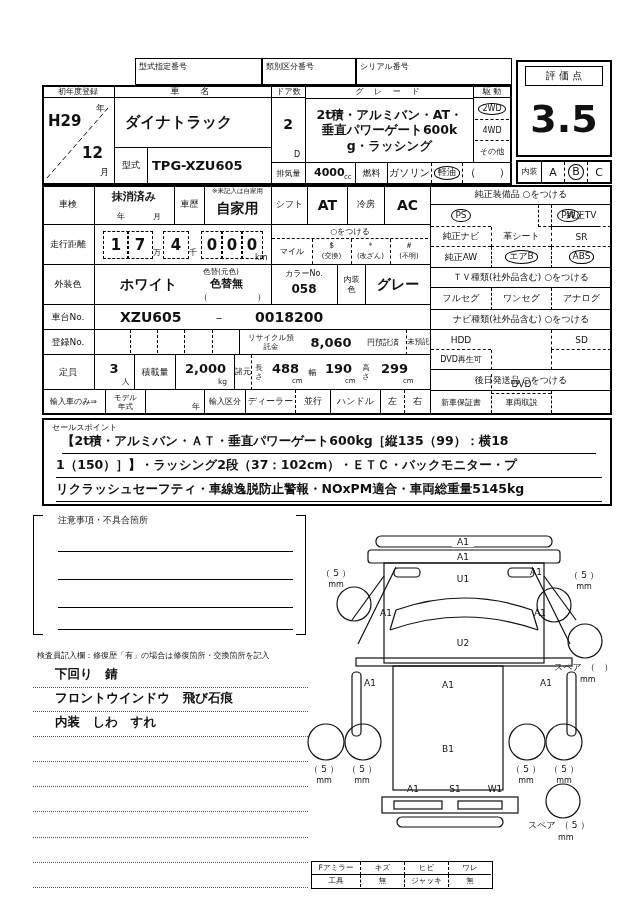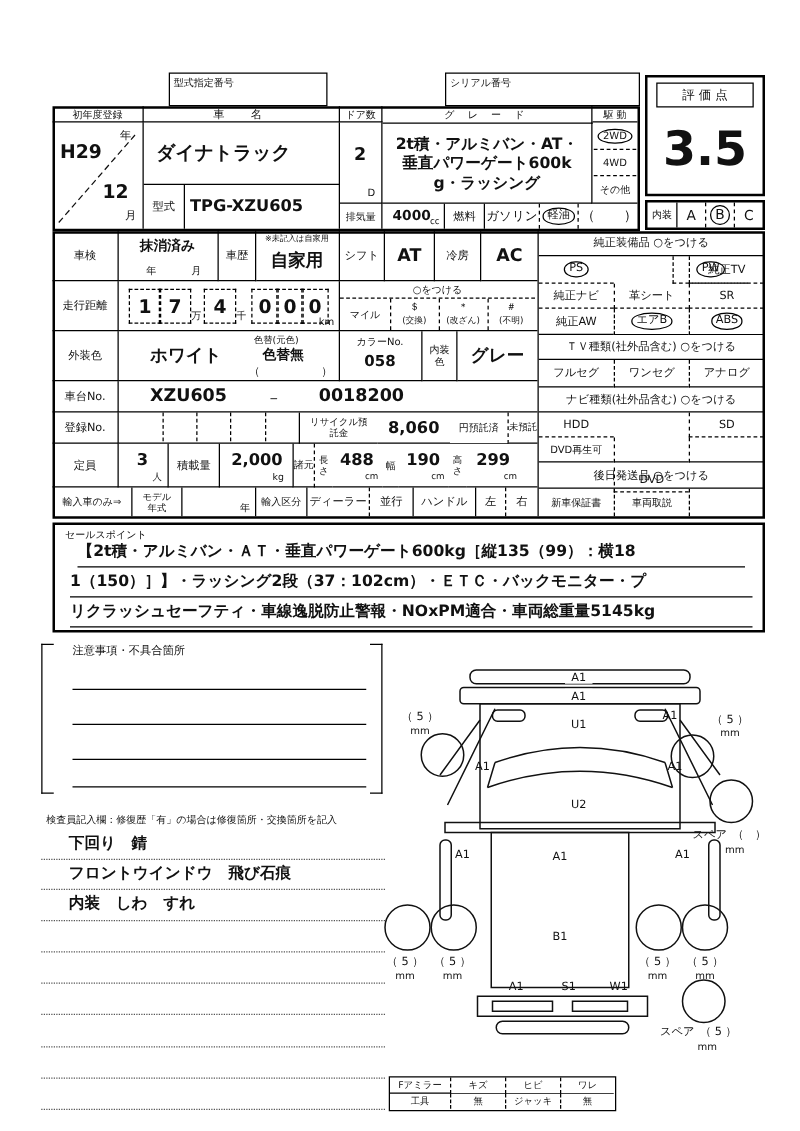--- a/index.html
+++ b/index.html
@@ -24,20 +24,23 @@
   svg text{font-family:"DejaVu Sans","Liberation Sans",sans-serif;fill:#111;}
 </style>
 </head>
 <body>
 
 <div id="sheet">
 
 
   <div class="c bd" style="left:135px;top:58px;width:127px;height:27px;">
     <span class="c s8" style="left:3px;top:2px;">型式指定番号</span>
+  </div>
+  <div class="c bd" style="left:262px;top:58px;width:94px;height:27px;">
+    <span class="c s8" style="left:3px;top:2px;">類別区分番号</span>
   </div>
   <div class="c bd" style="left:356px;top:58px;width:156px;height:27px;">
     <span class="c s8" style="left:3px;top:2px;">シリアル番号</span>
   </div>
 
   <div class="c" style="left:516px;top:60px;width:96px;height:97px;border:2.5px solid #000;">
     <div class="c bd1 ctr s10" style="left:7px;top:4px;width:78px;height:20px;">評 価 点</div>
     <div class="c ctr b" style="left:0;top:24px;width:92px;height:66px;font-size:38px;">3.5</div>
   </div>
 

